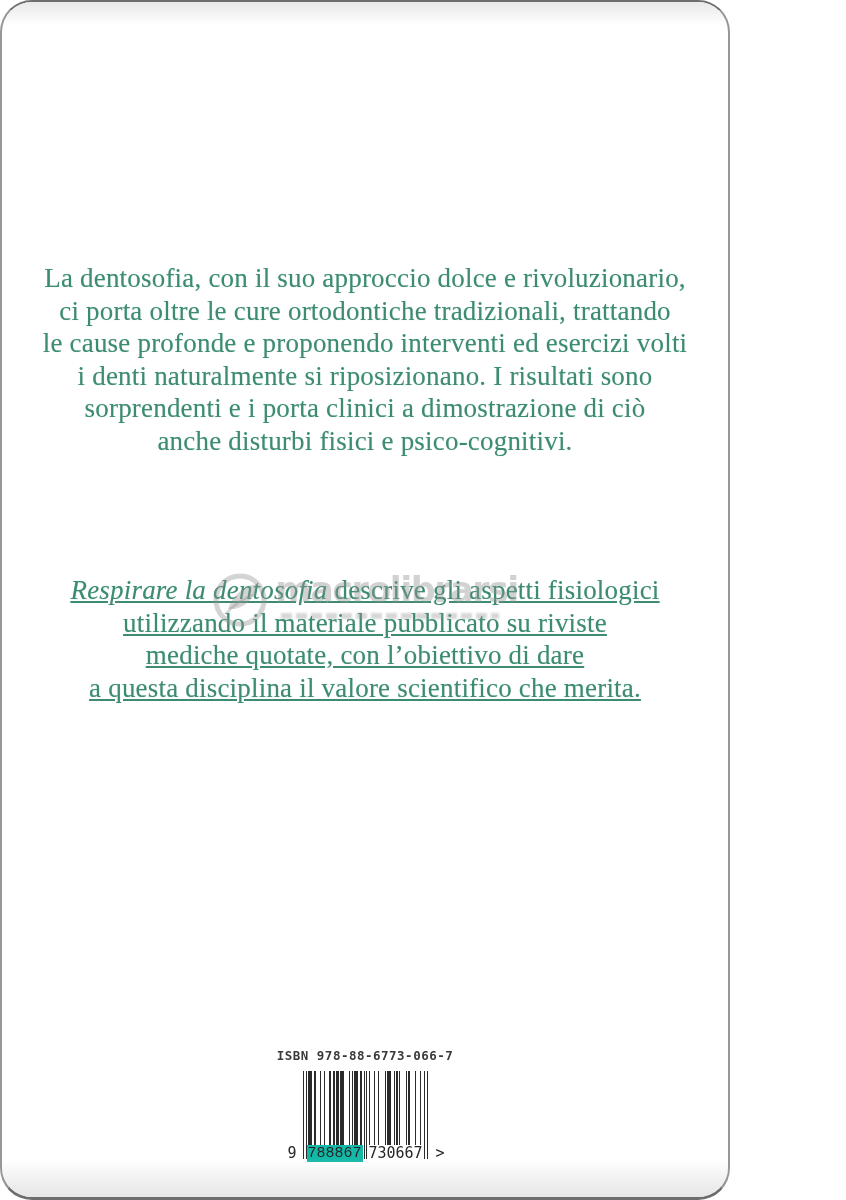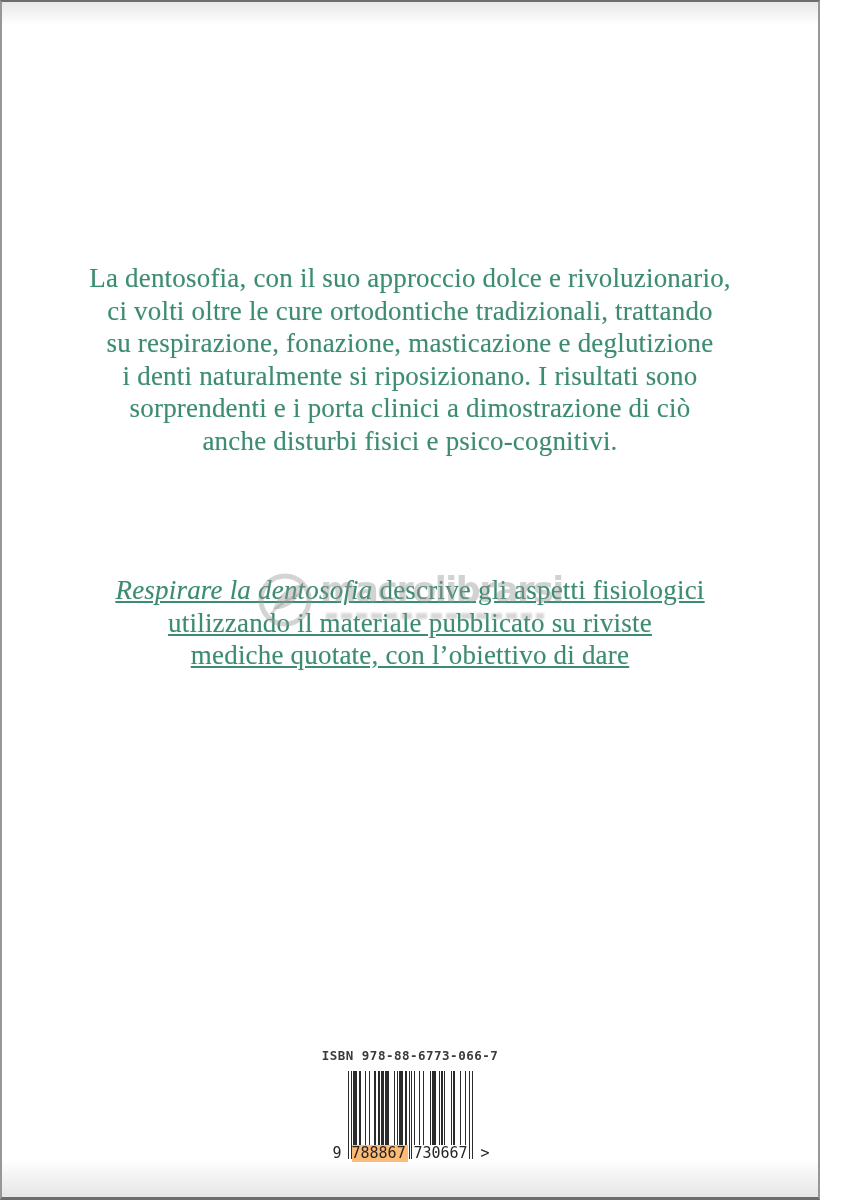--- a/index.html
+++ b/index.html
@@ -1,26 +1,27 @@
 <!DOCTYPE html>
 <html><head>
 <meta charset="utf-8">
 <style>
   html,body{margin:0;padding:0;background:#ffffff;}
   .page{
     position:relative;
-    width:820px;height:1200px;
+    width:730px;height:1200px;
     box-sizing:border-box;
     background:#ffffff;
     border-top:2px solid #6d6d6d;
     border-bottom:3px solid #6d6d6d;
     border-left:2px solid #979797;
     border-right:2px solid #979797;
     overflow:hidden;
     font-family:"Liberation Serif", serif;
+    border-radius:32px;
   }
   .edge-shade-top{
     position:absolute;top:0;left:0;right:0;height:24px;
     background:linear-gradient(#e9e9e9, rgba(255,255,255,0));
     pointer-events:none;
   }
   .edge-shade-bottom{
     position:absolute;bottom:0;left:0;right:0;height:38px;
     background:linear-gradient(rgba(255,255,255,0), #e6e6e6);
     pointer-events:none;
@@ -77,43 +78,44 @@
   }
   .bars-wrap{position:relative;width:125px;height:88px;}
   .bars-wrap svg{position:absolute;top:0;left:0;}
   .ean-digit{
     position:absolute;top:74px;
     font-family:"DejaVu Sans Mono", monospace;
     font-size:15px;line-height:17px;
     color:#262626;
   }
   .d-lead{left:-15px;}
-  .d-g1{left:4px;width:56px;background:#fdba74;}
+  .d-g1{left:4px;width:56px;text-align:center;background:#14b8a6;font-family:Liberation Mono, monospace;}
   .d-g2{left:65px;width:56px;text-align:center;background:#ffffff;}
   .d-end{right:-17px;}
 </style>
 </head>
 <body>
 
 <div class="page">
   <div class="edge-shade-top"></div>
 
   <div class="blurb p1">
     <div class="line">La dentosofia, con il suo approccio dolce e rivoluzionario,</div>
-    <div class="line">ci volti oltre le cure ortodontiche tradizionali, trattando</div>
-    <div class="line">su respirazione, fonazione, masticazione e deglutizione</div>
+    <div class="line">ci porta oltre le cure ortodontiche tradizionali, trattando</div>
+    <div class="line">le cause profonde e proponendo interventi ed esercizi volti</div>
     <div class="line">i denti naturalmente si riposizionano. I risultati sono</div>
     <div class="line">sorprendenti e i porta clinici a dimostrazione di ciò</div>
     <div class="line">anche disturbi fisici e psico-cognitivi.</div>
   </div>
 
   <div class="blurb p2">
     <div class="line"><span class="italic">Respirare la dentosofia</span><span> descrive gli aspetti fisiologici</span></div>
     <div class="line">utilizzando il materiale pubblicato su riviste</div>
     <div class="line">mediche quotate, con l’obiettivo di dare</div>
+    <div class="line">a questa disciplina il valore scientifico che merita.</div>
   </div>
 
   <div class="watermark">
     <svg class="wm-logo" viewBox="0 0 56 56">
       <circle cx="28" cy="28" r="24" fill="none" stroke="rgba(148,148,148,0.40)" stroke-width="5"></circle>
       <path d="M16 37 C21 22 33 14 45 12 C43 25 35 35 22 37 Z" fill="rgba(148,148,148,0.40)"></path>
       <path d="M14 42 C22 32 32 26 44 22" fill="none" stroke="rgba(148,148,148,0.40)" stroke-width="2.5"></path>
     </svg>
     <span class="wm-col">
       <span class="wm-text">macrolibrarsi</span>

